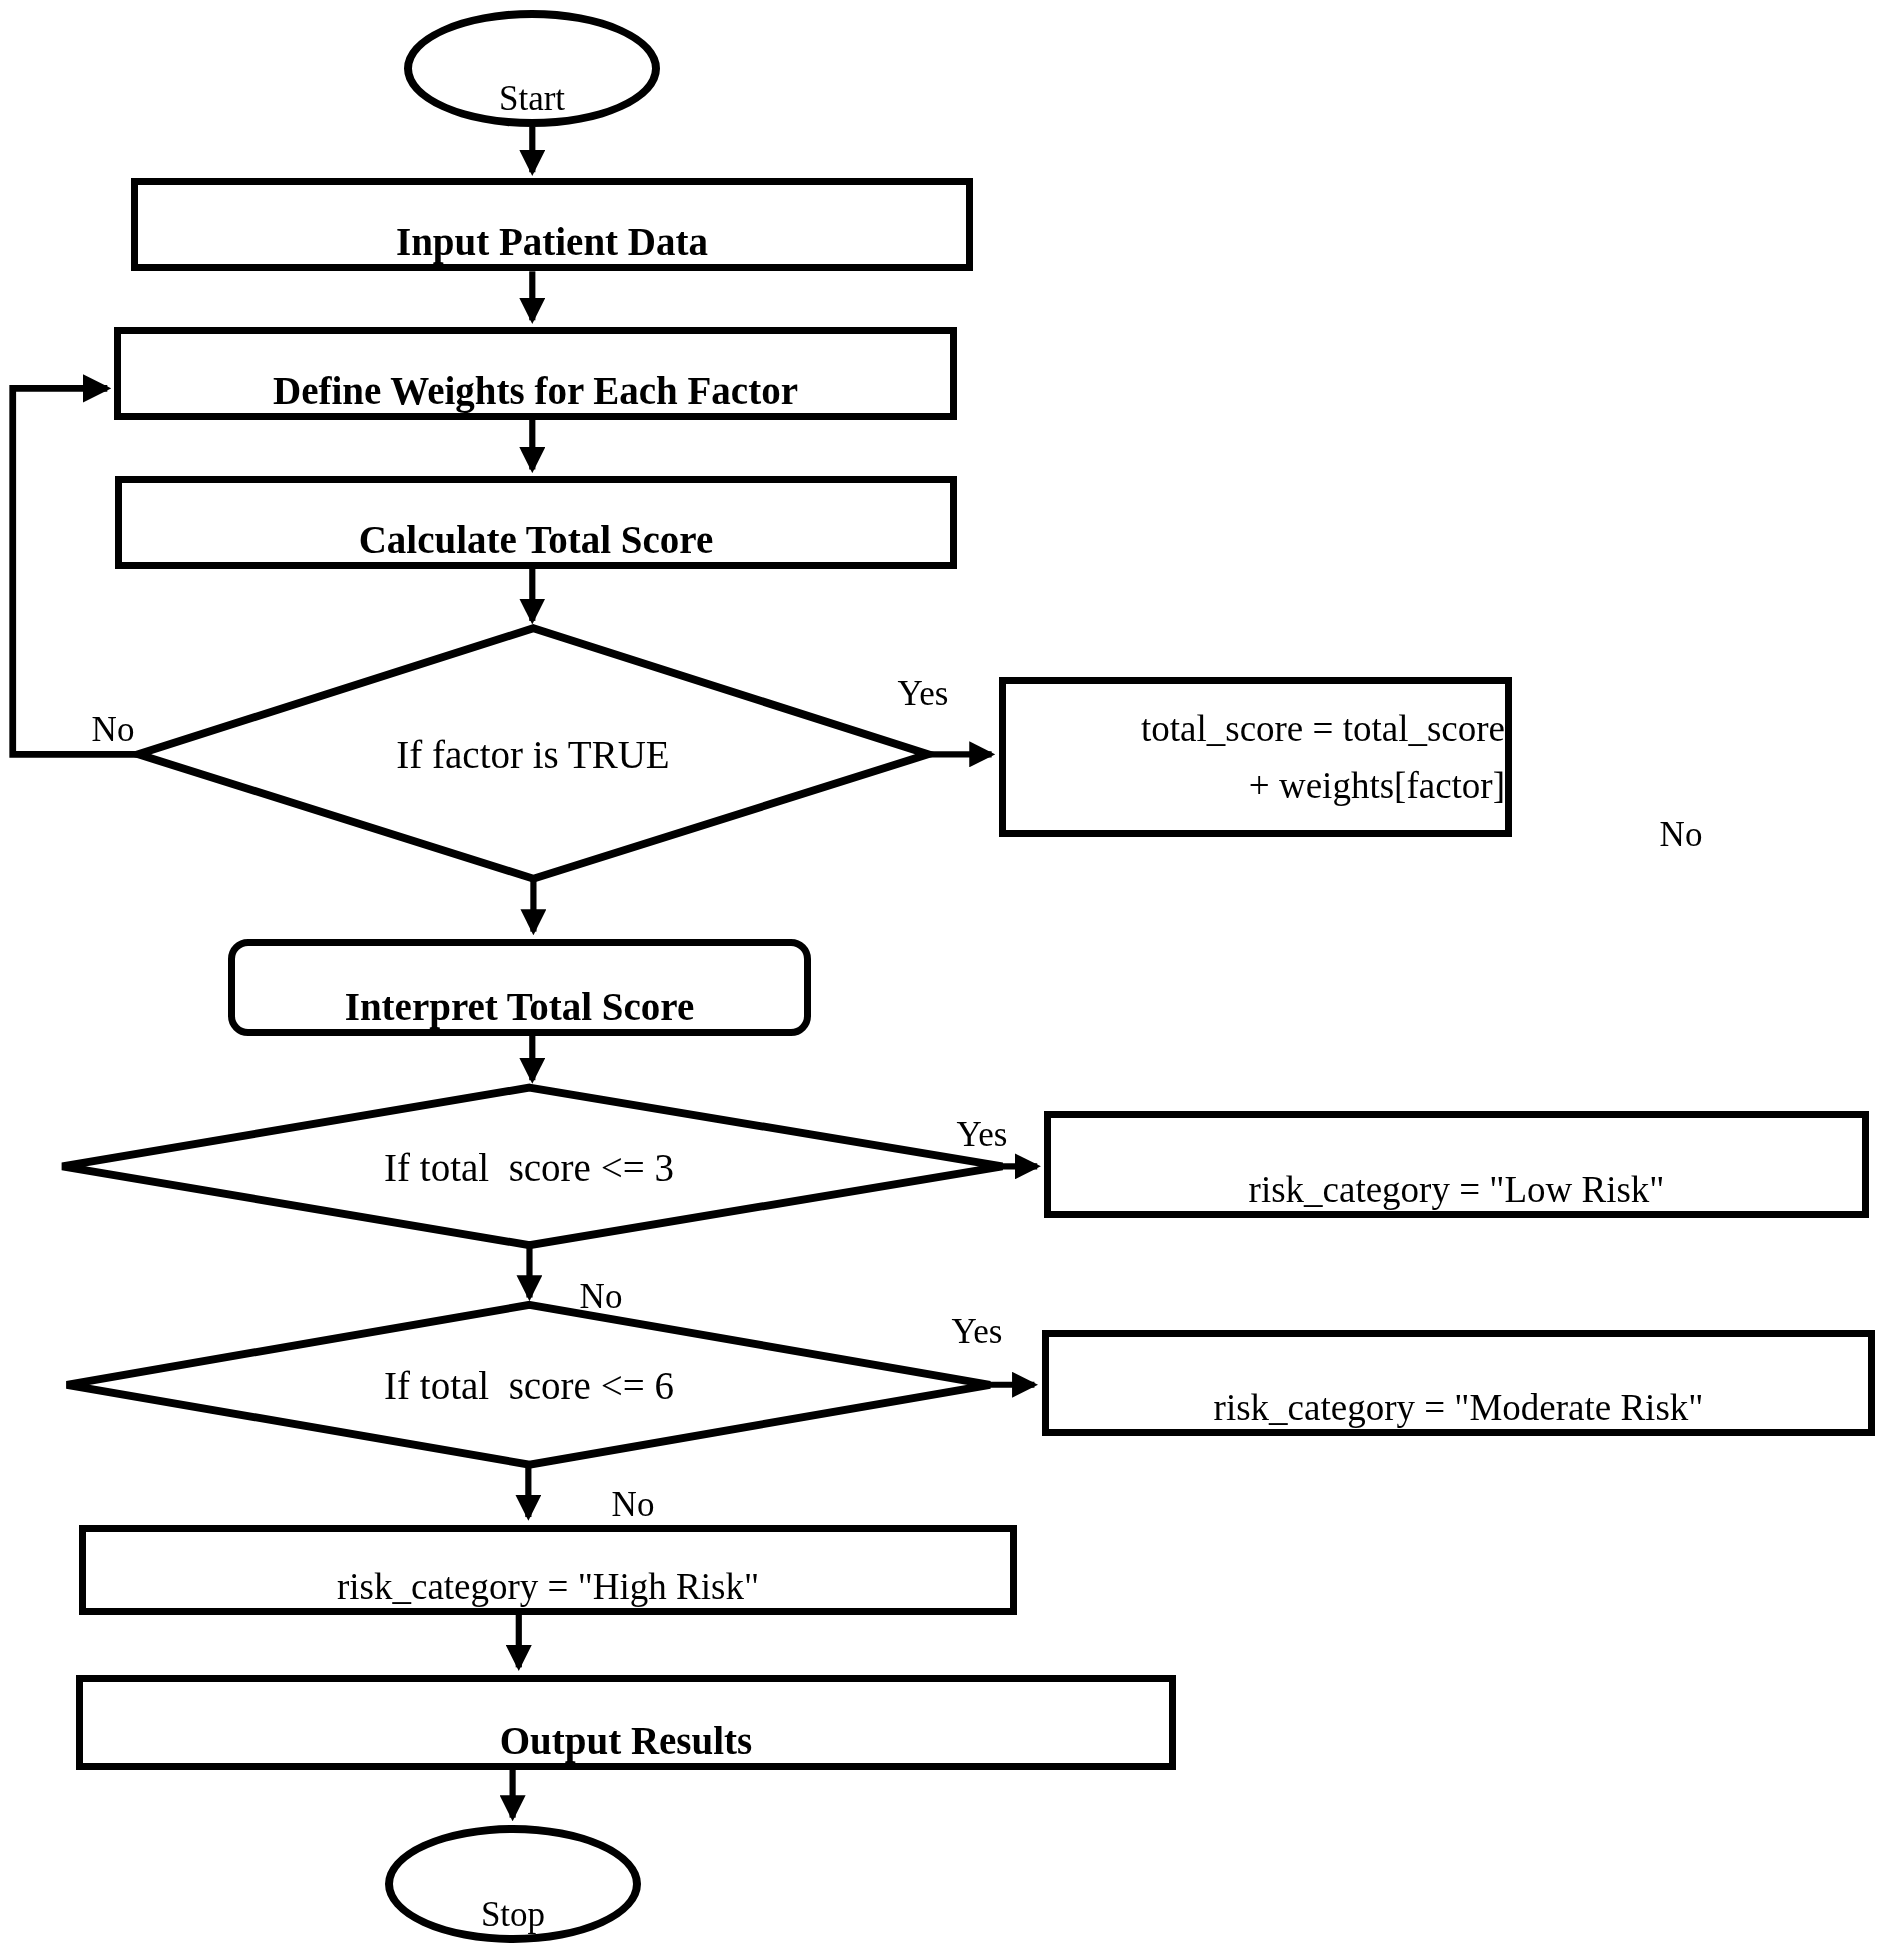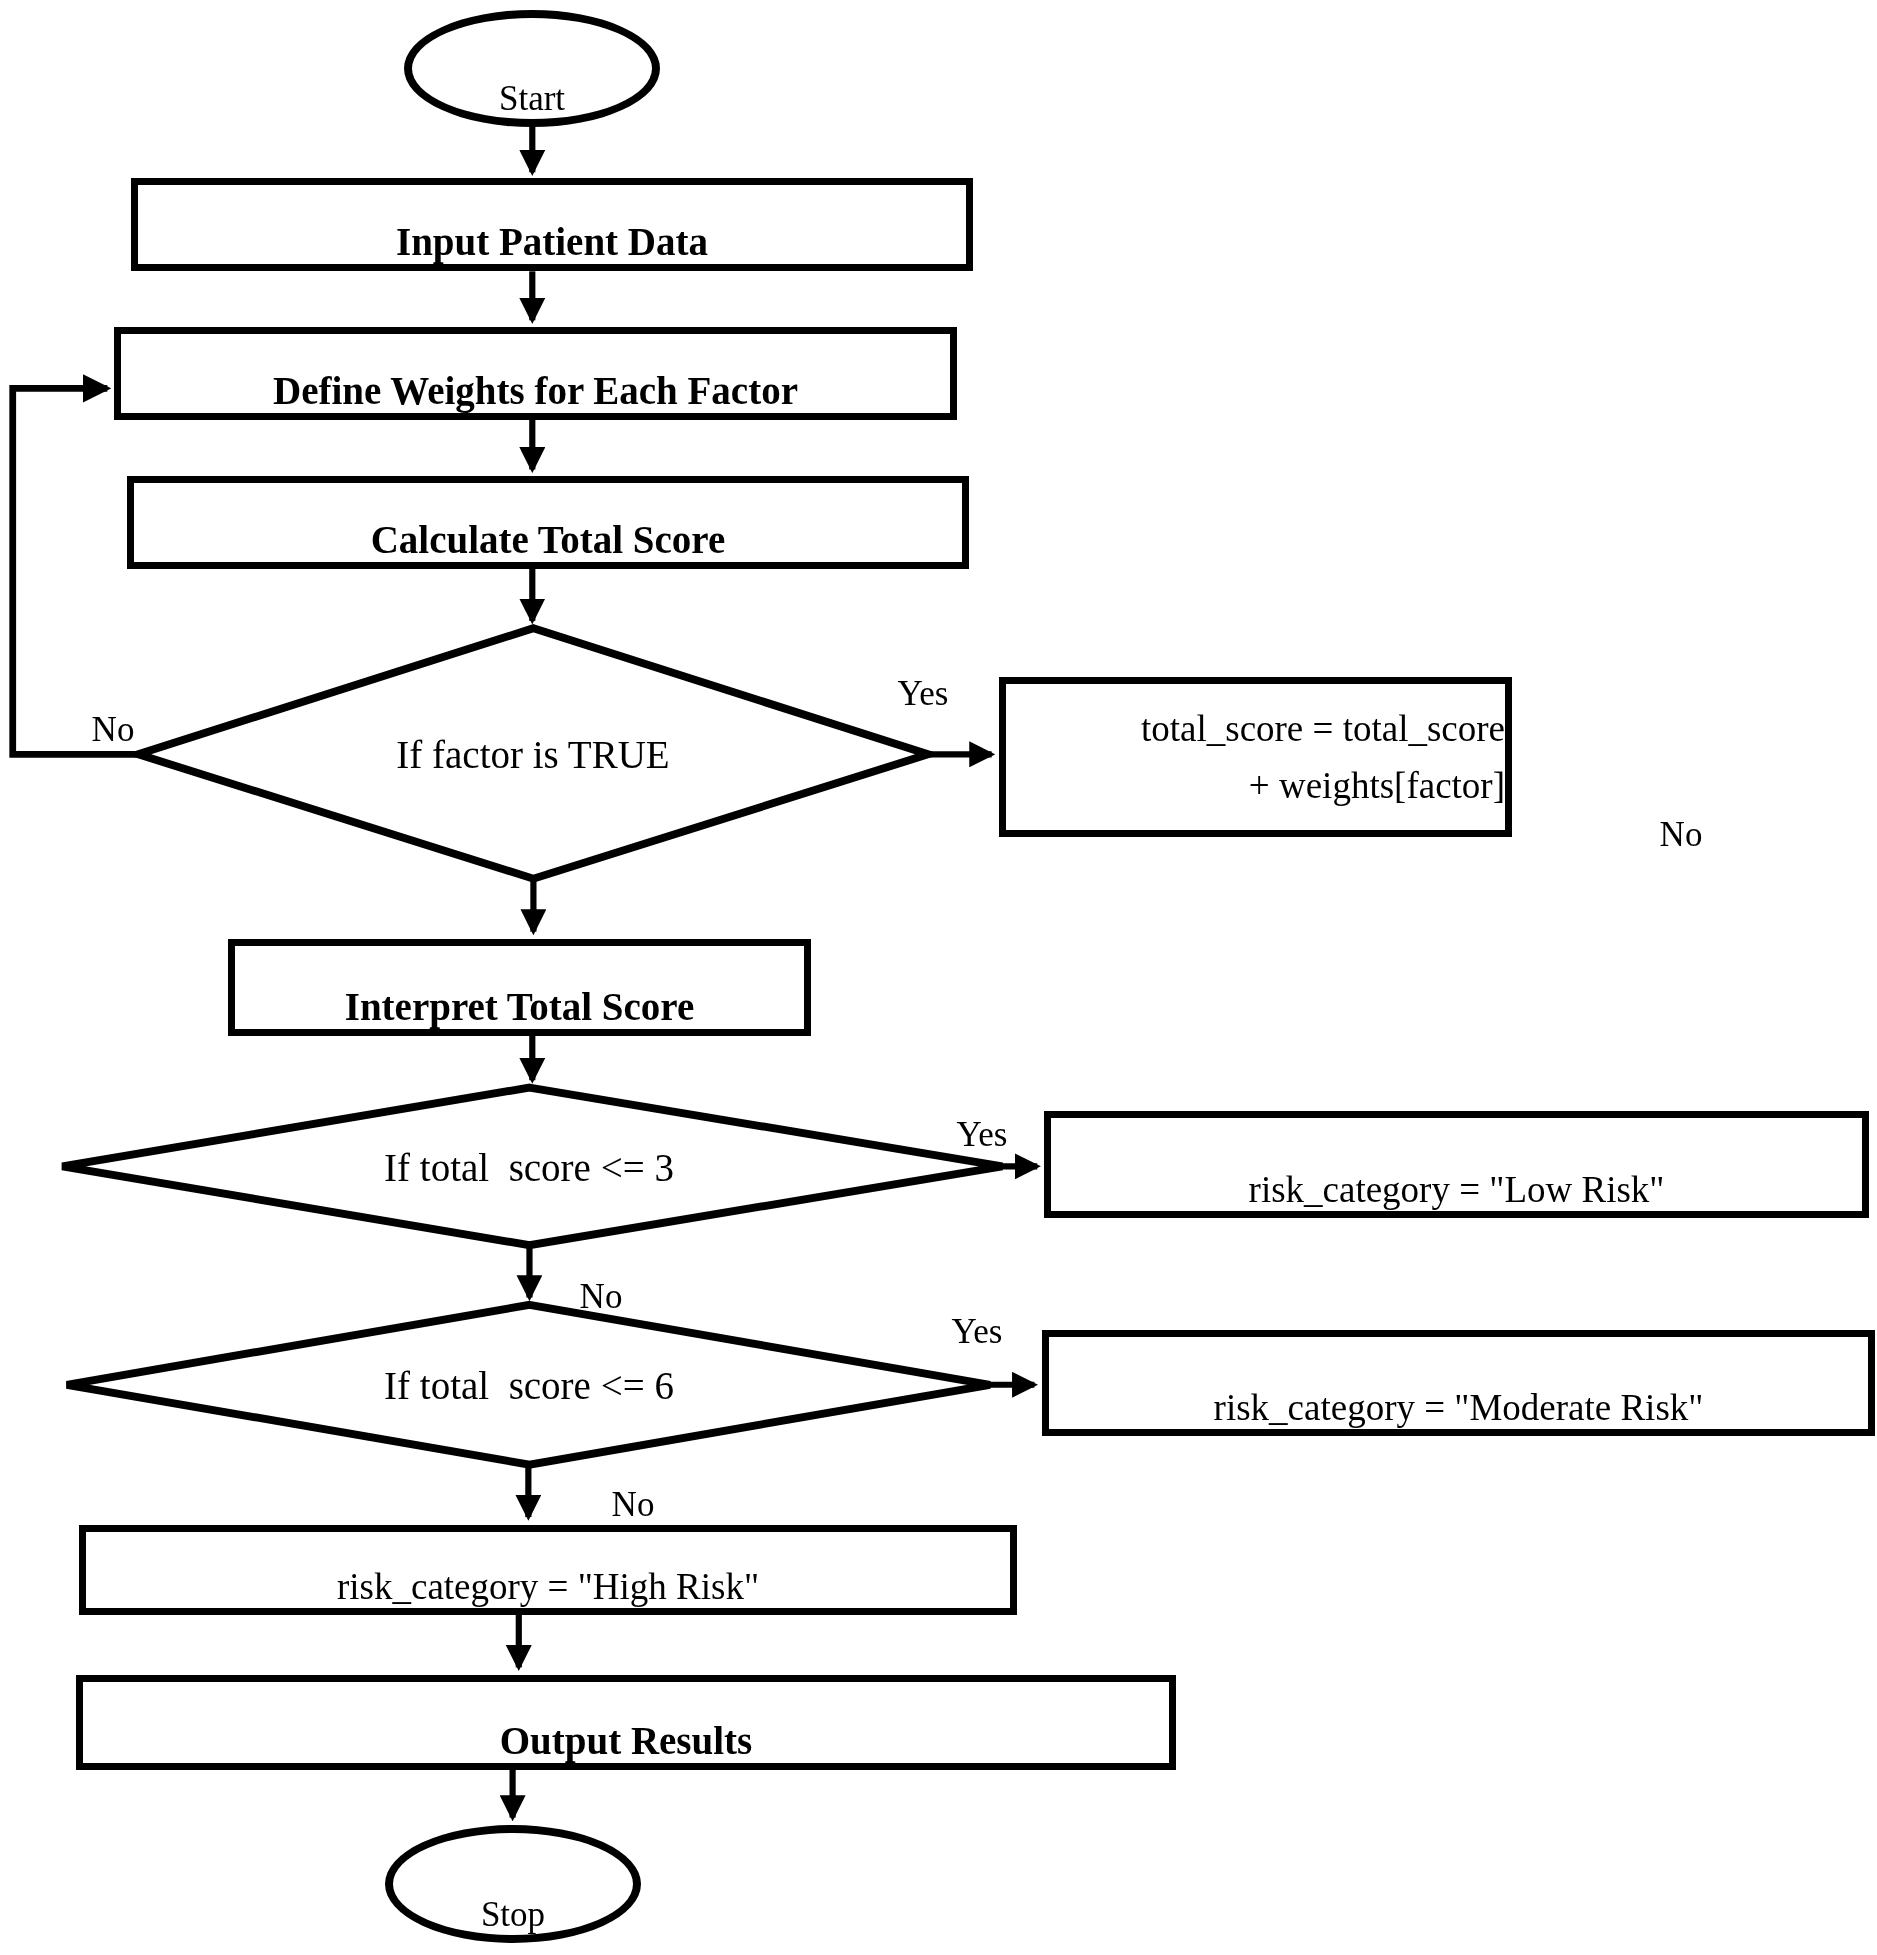--- a/index.html
+++ b/index.html
@@ -59,24 +59,24 @@
   <div class="node ellipse term" style="left:385px;top:1825px;width:256px;height:118px;">
     <span>Stop</span>
   </div>
 
   <div class="node rect proc" style="left:115px;top:178px;width:842px;height:93px;margin-left:16px;">
     <span>Input Patient Data</span>
   </div>
   <div class="node rect proc" style="left:114px;top:327px;width:843px;height:93px;">
     <span>Define Weights for Each Factor</span>
   </div>
-  <div class="node rect proc" style="left:127px;top:476px;width:842px;height:93px;">
+  <div class="node rect proc" style="left:115px;top:476px;width:842px;height:93px;">
     <span>Calculate Total Score</span>
   </div>
-  <div class="node rect proc" style="left:228px;top:939px;width:583px;height:97px;">
+  <div class="node rect proc" style="left:228px;top:939px;width:583px;height:97px;border-radius:20px;">
     <span>Interpret Total Score</span>
   </div>
   <div class="node rect proc" style="left:76px;top:1675px;width:1100px;height:95px;">
     <span>Output Results</span>
   </div>
 
   <div class="node rect assign multiline" style="left:999px;top:677px;width:513px;height:160px;">
     <span>total_score = total_score</span>
     <span>+ weights[factor]</span>
   </div>

